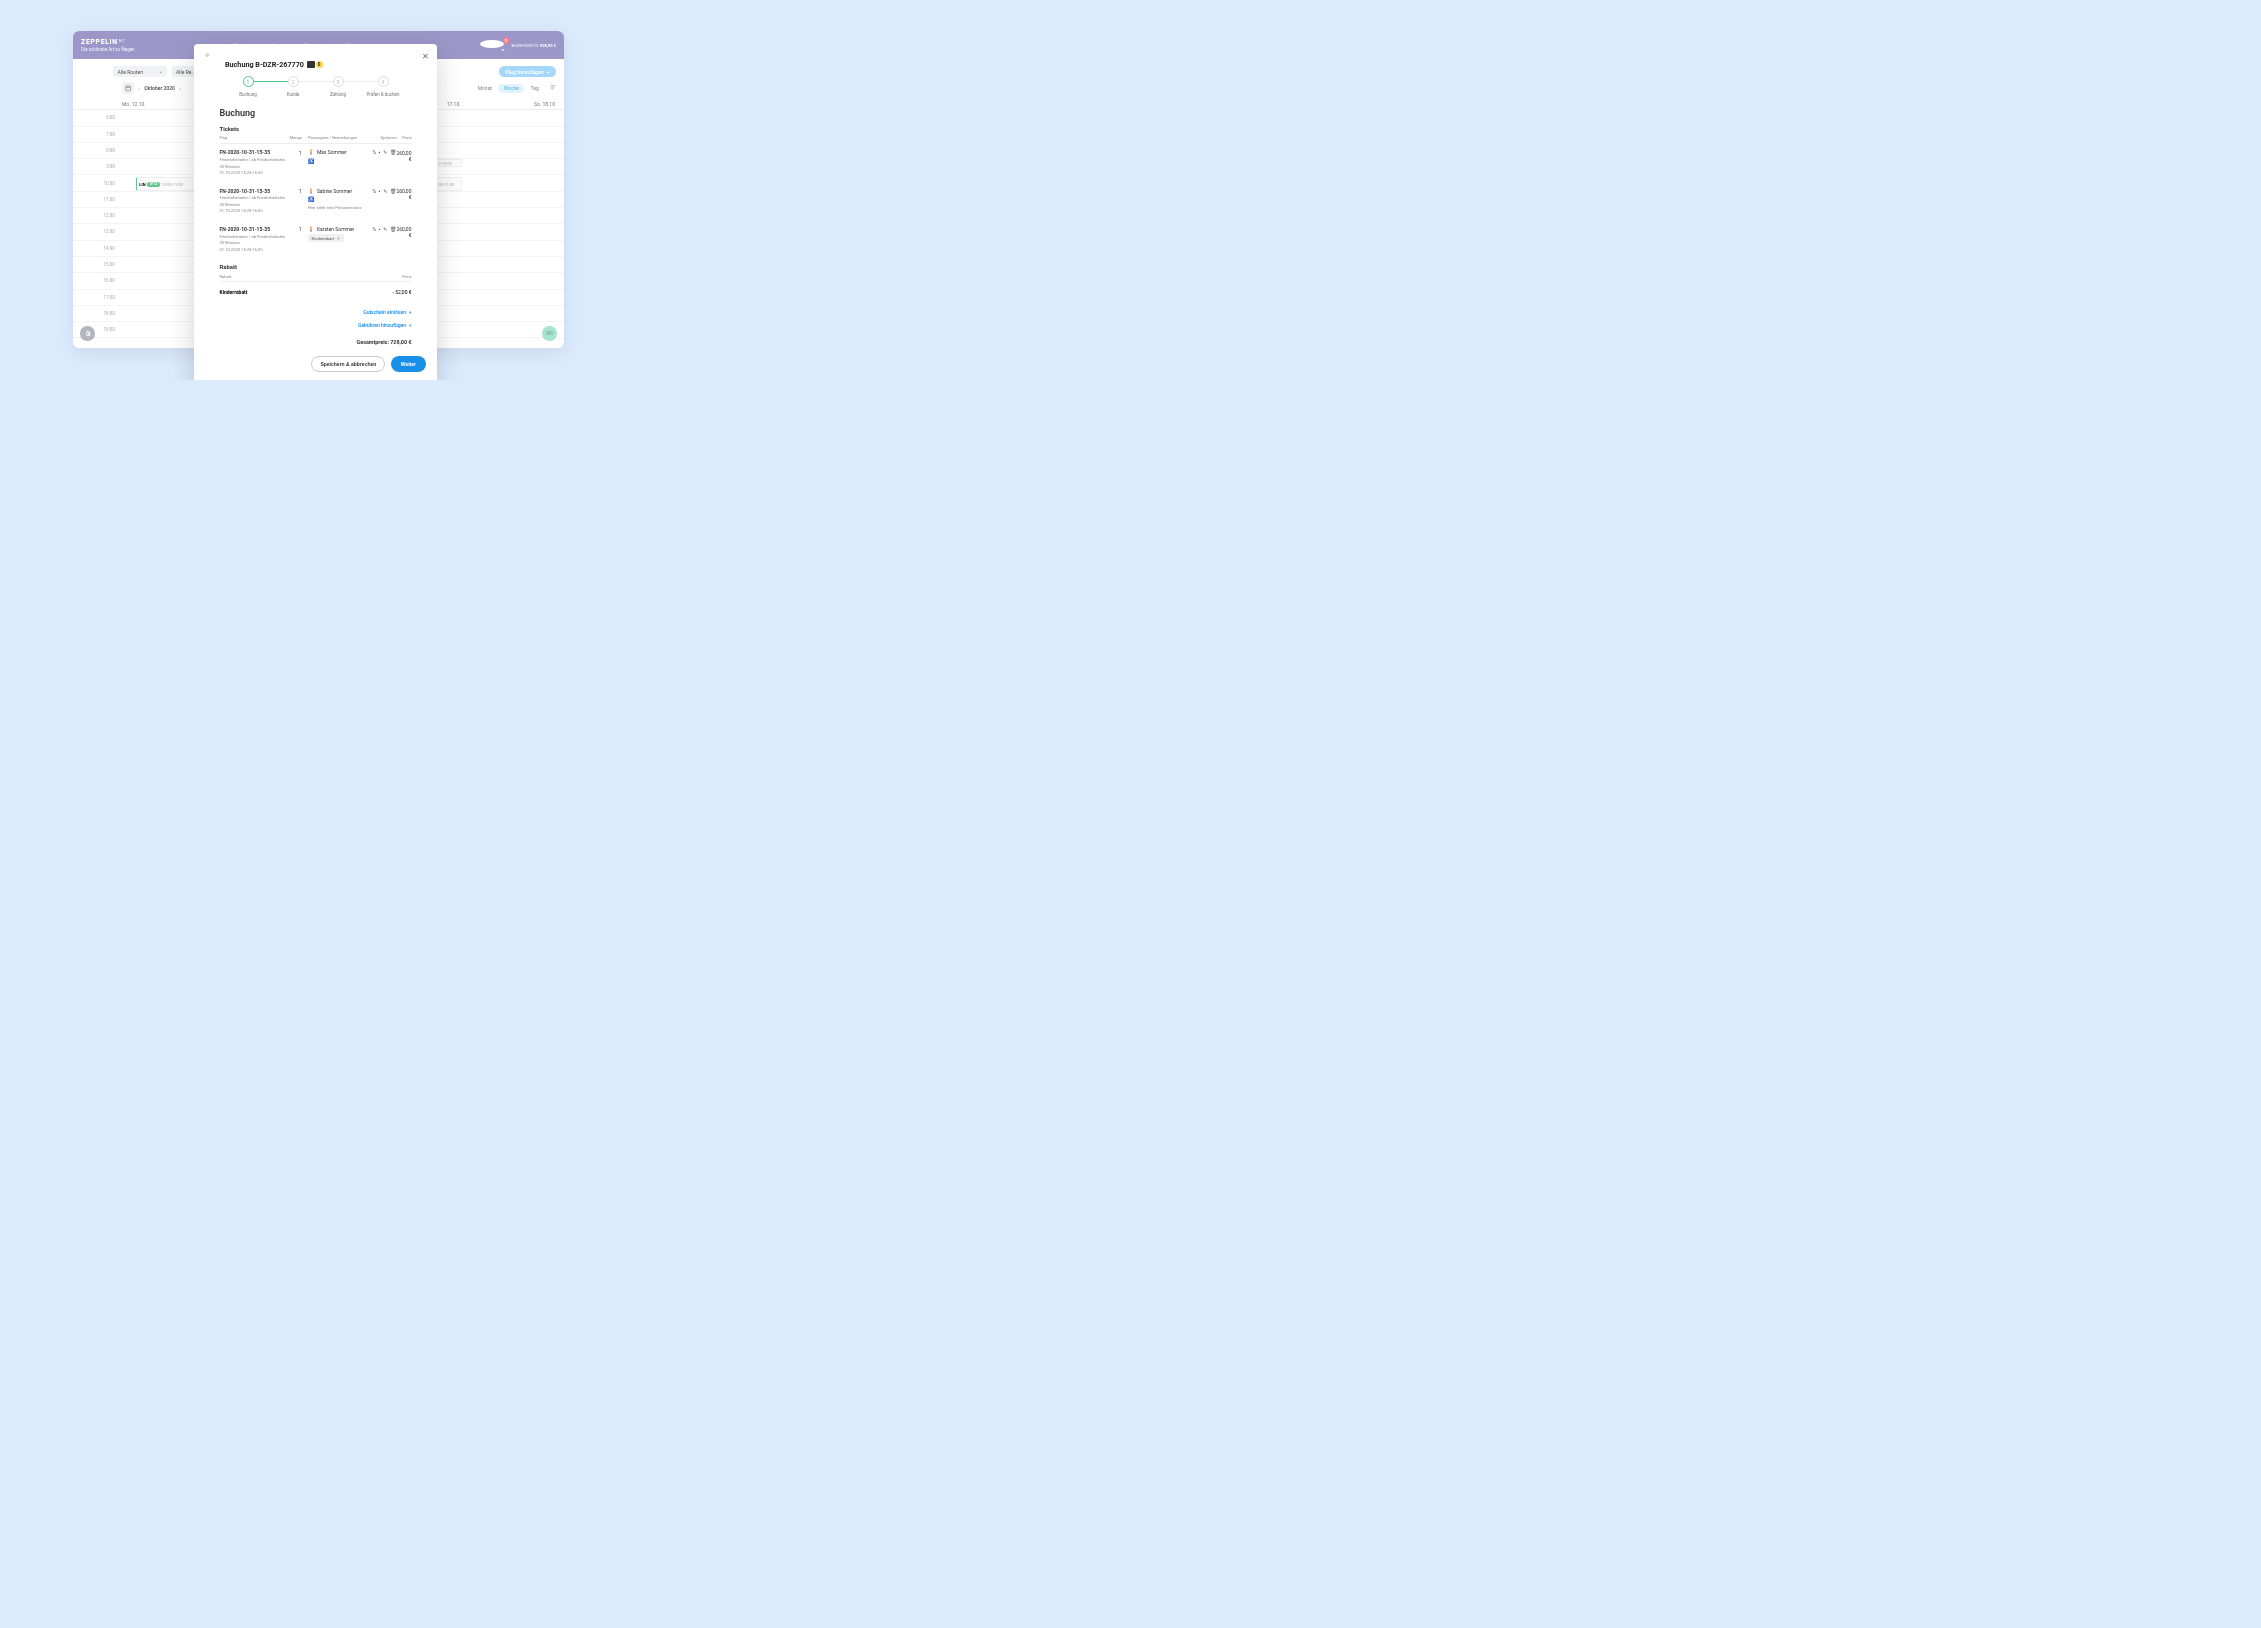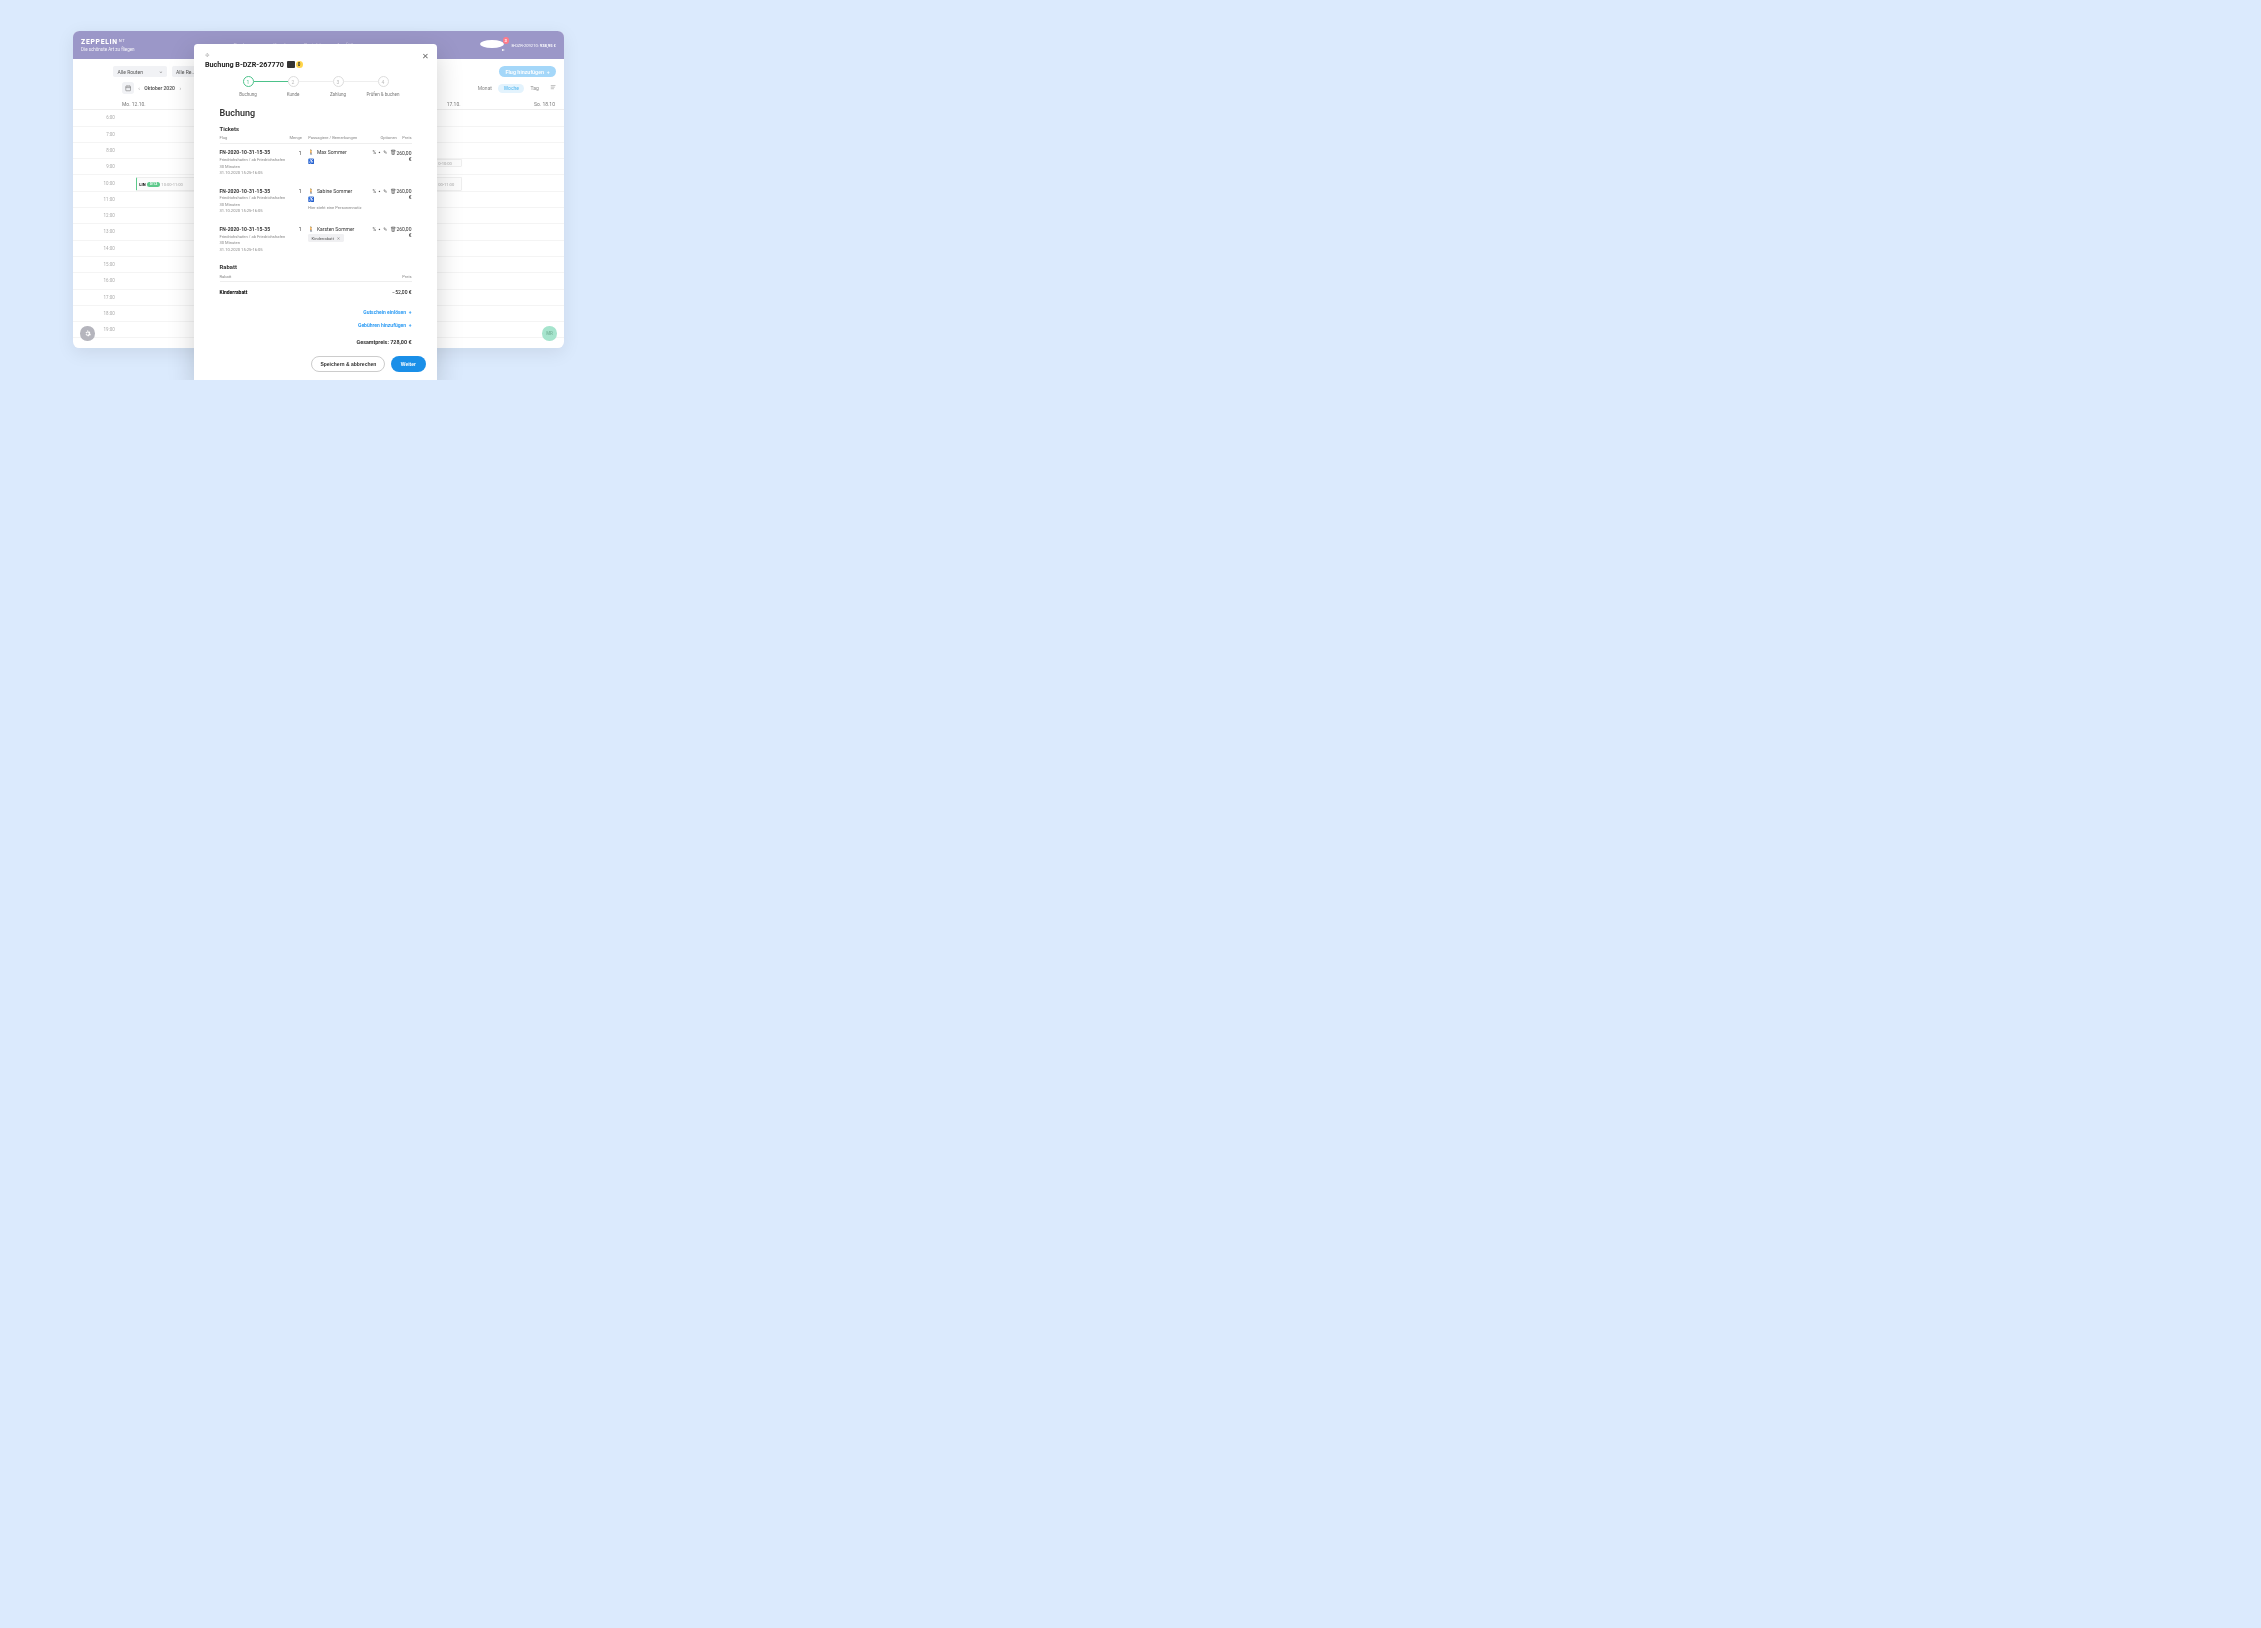--- a/index.html
+++ b/index.html
@@ -89,21 +89,21 @@
 
 
 .modal {
   position: absolute; top: 44px; left: 194px; width: 243px; 
   background: #fff; border-radius: 3.6px; box-shadow: 0 9px 27px rgba(0,0,0,0.18);
   padding: 8.1px 11px 11px; z-index: 10;
 }
 .modal-drag { color: #bbb; font-size: 5.4px; margin-bottom: 1.8px; }
 .modal-close { position: absolute; top: 7.2px; right: 8.1px; font-size: 8.1px; color: #666; cursor: pointer; }
 .modal-title-row { display: flex; align-items: center; gap: 3.6px; margin-bottom: 7.2px; }
-.modal-title { font-size: 7.2px; font-weight: 700; color: #222; }
+.modal-title { font-size: 7.2px; font-weight: 700; color: #222; margin-left: 20px; }
 .comment-badge { display: flex; align-items: center; }
 .comment-icon { width: 7.2px; height: 6.3px; background: #333; border-radius: 0.9px; position: relative; }
 .comment-icon::after { content: ''; position: absolute; bottom: -1.4px; left: 1.8px; border: 1.4px solid transparent; border-top-color: #333; }
 .comment-count { background: #ffd54a; color: #333; font-size: 4.5px; font-weight: 700; width: 7.2px; height: 7.2px; border-radius: 50%; display: flex; align-items: center; justify-content: center; margin-left: 0.9px; }
 
 .stepper { display: flex; justify-content: center; gap: 0; margin-bottom: 11px; }
 .step { display: flex; flex-direction: column; align-items: center; position: relative; width: 45px; }
 .step-circle { width: 11px; height: 11px; border-radius: 50%; border: 0.5px solid #ddd; display: flex; align-items: center; justify-content: center; font-size: 5px; color: #bbb; background: #fff; z-index: 1; }
 .step.active .step-circle { border-color: #4cc28a; color: #4cc28a; border-width: 0.9px; }
 .step-label { font-size: 4.5px; color: #777; margin-top: 4.5px; }

